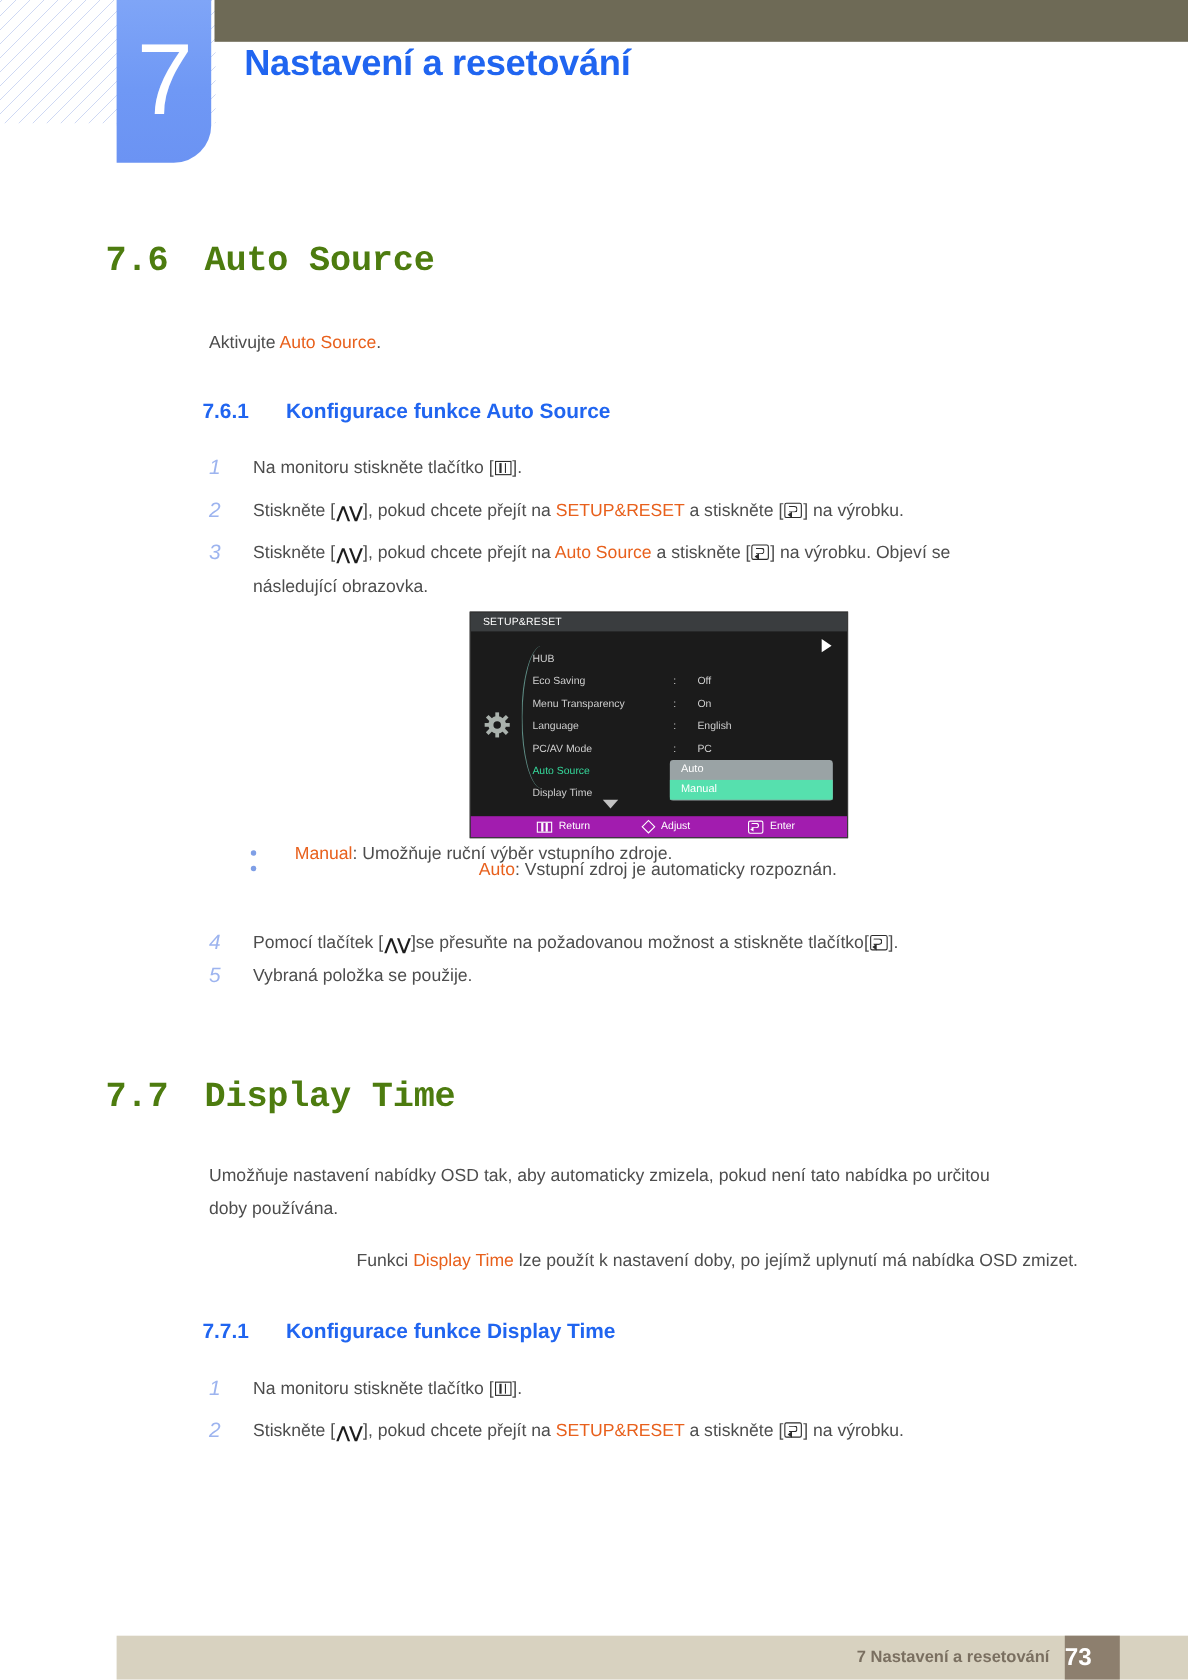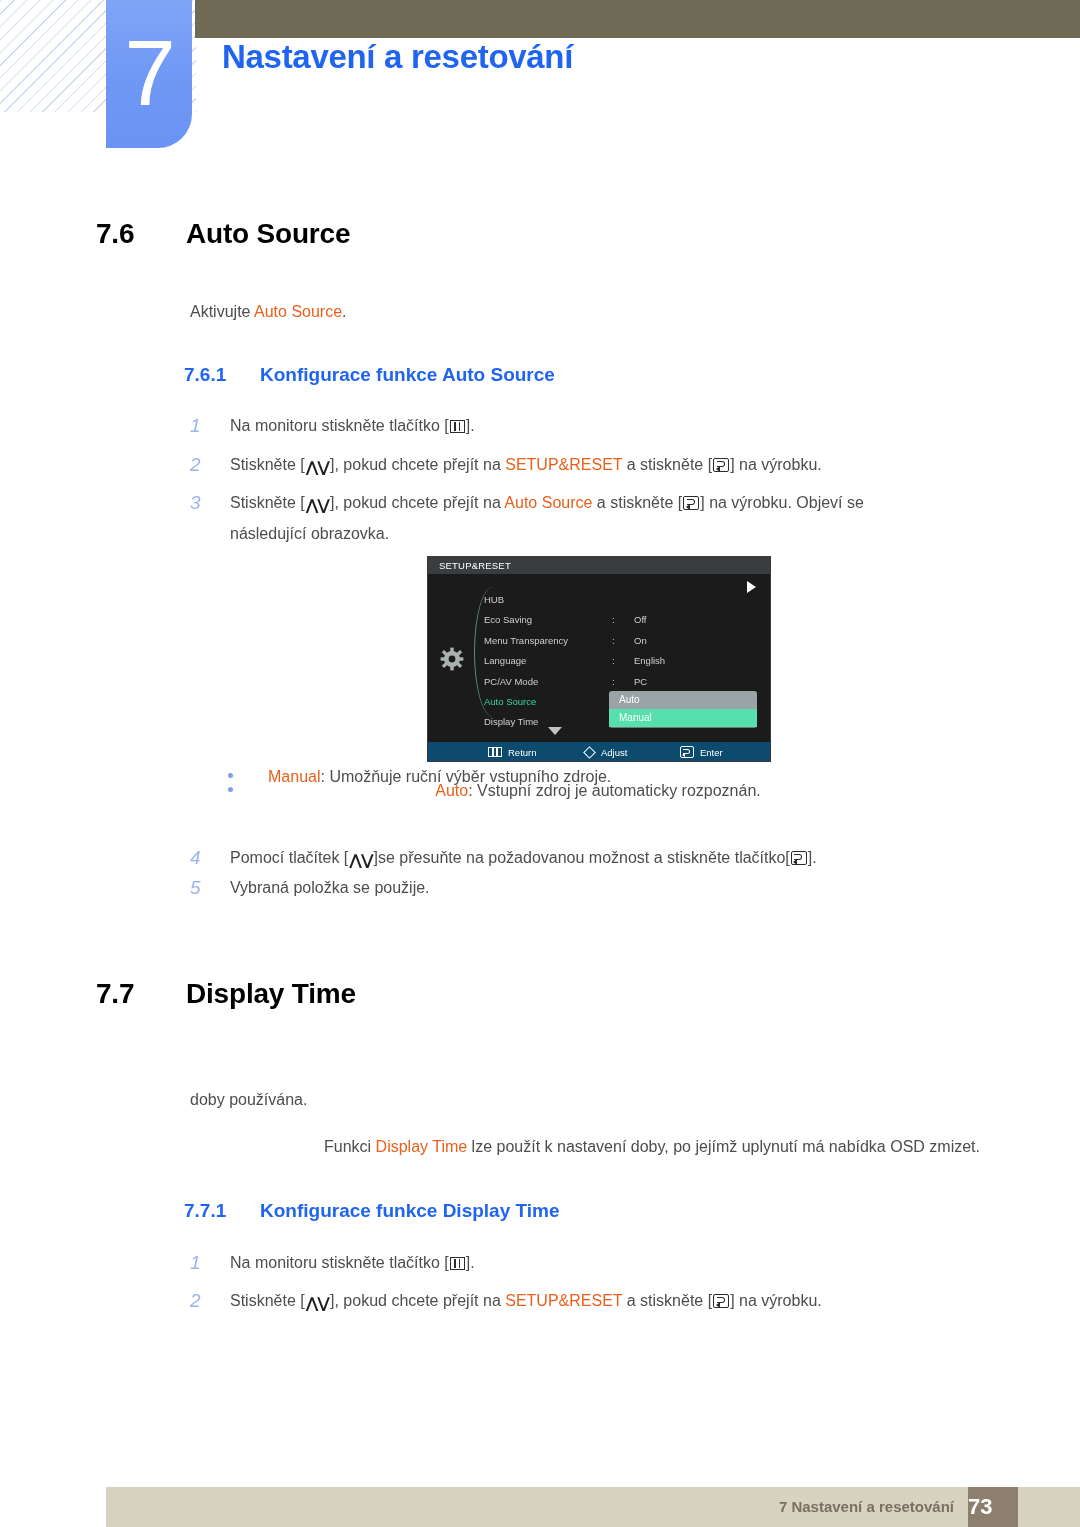--- a/index.html
+++ b/index.html
@@ -35,22 +35,23 @@
     color:#ffffff;font-size:92px;line-height:110px;font-weight:400;
     text-align:center;letter-spacing:-2px;
   }
   .chapter-title{
     position:absolute;left:222px;top:38px;
     font-size:33px;font-weight:bold;color:#2065f0;letter-spacing:-.3px;
   }
 
   
   .h1{
-    position:absolute;color:#000000;font-size:28px;font-weight:bold;
+    position:absolute;color:#4d7c0f;font-size:32px;font-weight:bold;
     letter-spacing:-.2px;
+    font-family:Liberation Mono, monospace;
   }
   .h1 .num{display:inline-block;width:90px;}
   .h2{
     position:absolute;color:#2065f0;font-size:19px;font-weight:bold;
   }
   .h2 .num{display:inline-block;width:76px;}
 
   
   .body-text{
     position:absolute;font-size:16px;color:#4d4d4d;line-height:30px;
@@ -150,21 +151,21 @@
     background:#9aa3a5;border-radius:3px;
     box-shadow:0 1px 0 #6f7677;
   }
   .osd-popup .opt{
     height:18px;line-height:18px;padding-left:10px;font-size:10px;color:#ffffff;
     box-sizing:border-box;
   }
   .osd-popup .opt.sel{background:#56e0ae;}
   .osd-bottom{
     position:absolute;left:0;bottom:0;width:100%;height:19px;
-    background:#0c4a6e;color:#ffffff;font-size:9.5px;line-height:19px;
+    background:#a21caf;color:#ffffff;font-size:9.5px;line-height:19px;
   }
   .osd-bottom .cell{position:absolute;top:0;height:19px;white-space:nowrap;}
   .osd-bottom .cell span{vertical-align:middle;}
   .ob-menu{
     display:inline-block;width:14px;height:10px;border:1.4px solid #ffffff;
     position:relative;vertical-align:-1px;margin-right:6px;box-sizing:border-box;
   }
   .ob-menu::before,.ob-menu::after{
     content:"";position:absolute;top:0;bottom:0;width:1.4px;background:#ffffff;
   }
@@ -324,21 +325,21 @@
 <div class="step" style="left:190px;top:873px;width:800px;">
   <span class="n">5</span>
   <span class="txt">Vybraná položka se použije.</span>
 </div>
 
 <div class="h1" style="left:96px;top:978px;">
   <span class="num">7.7</span><span>Display Time</span>
 </div>
 
 <div class="body-text" style="left:190px;top:1055px;width:790px;">
-  <br><span>doby používána.</span>
+  <span>Umožňuje nastavení nabídky OSD tak, aby automaticky zmizela, pokud není tato nabídka po určitou</span><br><span>doby používána.</span>
 </div>
 
 <div class="body-text" style="left:190px;top:1132px;width:790px;text-align:right;">
   <span>Funkci </span><span class="hl">Display Time</span><span> lze použít k nastavení doby, po jejímž uplynutí má nabídka OSD zmizet.</span>
 </div>
 
 <div class="h2" style="left:184px;top:1200px;">
   <span class="num">7.7.1</span><span>Konfigurace funkce Display Time</span>
 </div>
 

